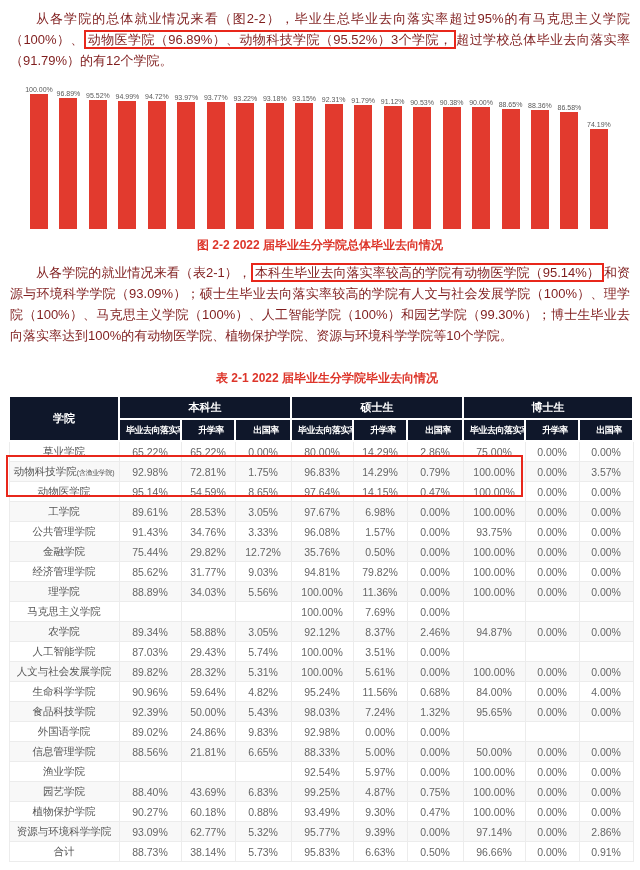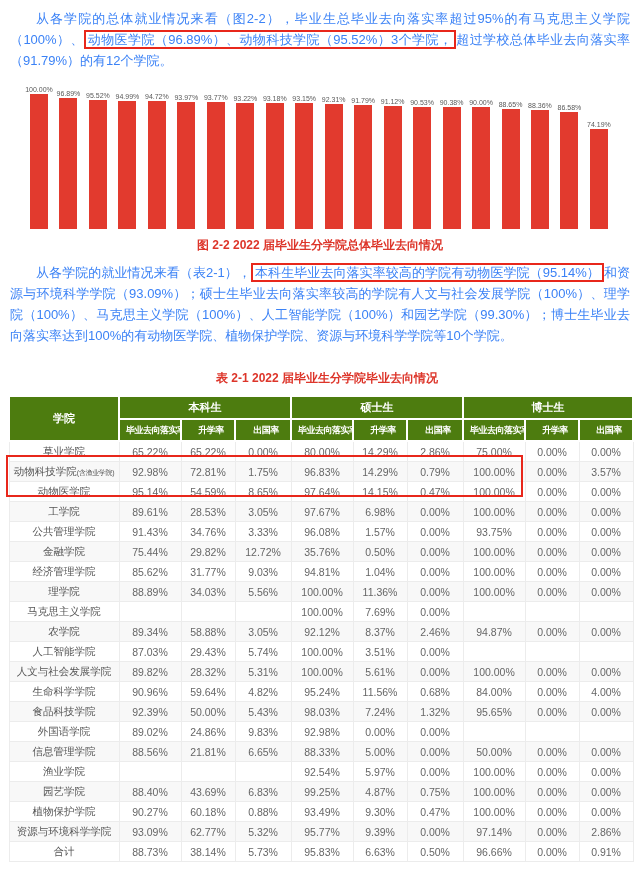--- a/index.html
+++ b/index.html
@@ -3,21 +3,21 @@
 <meta charset="utf-8">
 <style>
   html,body{margin:0;padding:0;}
   body{
     width:640px;height:870px;background:#ffffff;overflow:hidden;
     font-family:"Liberation Sans","DejaVu Sans",sans-serif;
     color:#4a4a4a;
   }
   .para{
     font-size:13px;line-height:21px;text-align:justify;
-    padding:0 10px;margin:8px 0 0;text-indent:2em;color:#3b82f6;
+    padding:0 10px;margin:8px 0 0;text-indent:2em;color:#7f1d1d;
   }
   .para2{margin-top:8px;}
   .boxed{
     border:2px solid #e8271b;padding:0 2px;
   }
   
   .chart{
     display:flex;justify-content:space-between;align-items:flex-end;
     width:578px;margin:6px 0 0 30px;height:152px;
   }
@@ -44,21 +44,21 @@
   .tbl-title{margin-top:24px;margin-left:14px;}
   
   .table-wrap{position:relative;margin:8px 8px 0;}
   table{border-collapse:collapse;width:624px;table-layout:fixed;}
   .cg-college{width:110px;}
   .cg-rate{width:62px;}
   .cg-up{width:54px;}
   .cg-abroad{width:56px;}
   .cg-up2{width:54px;}
   thead th{
-    background:#4d7c0f;color:#ffffff;border:2px solid #ffffff;
+    background:#0f172a;color:#ffffff;border:2px solid #ffffff;
     font-weight:bold;padding:0;
   }
   thead tr.h1 th{font-size:11px;height:21px;}
   thead tr.h2 th{font-size:9px;height:20px;letter-spacing:-0.5px;overflow:hidden;white-space:nowrap;padding-left:6px;}
   tbody td{
     border:1px solid #ececec;height:19px;font-size:10.5px;text-align:center;
     color:#666;padding:0;white-space:nowrap;overflow:visible;
   }
   tbody tr:nth-child(even) td{background:#f8f8f8;}
   tbody td.college{color:#555;}
@@ -308,21 +308,21 @@
           <td>100.00%</td>
           <td>0.00%</td>
           <td>0.00%</td>
         </tr>
         <tr>
           <td class="college">经济管理学院</td>
           <td>85.62%</td>
           <td>31.77%</td>
           <td>9.03%</td>
           <td>94.81%</td>
-          <td>1.04%</td>
+          <td>79.82%</td>
           <td>0.00%</td>
           <td>100.00%</td>
           <td>0.00%</td>
           <td>0.00%</td>
         </tr>
         <tr>
           <td class="college">理学院</td>
           <td>88.89%</td>
           <td>34.03%</td>
           <td>5.56%</td>

